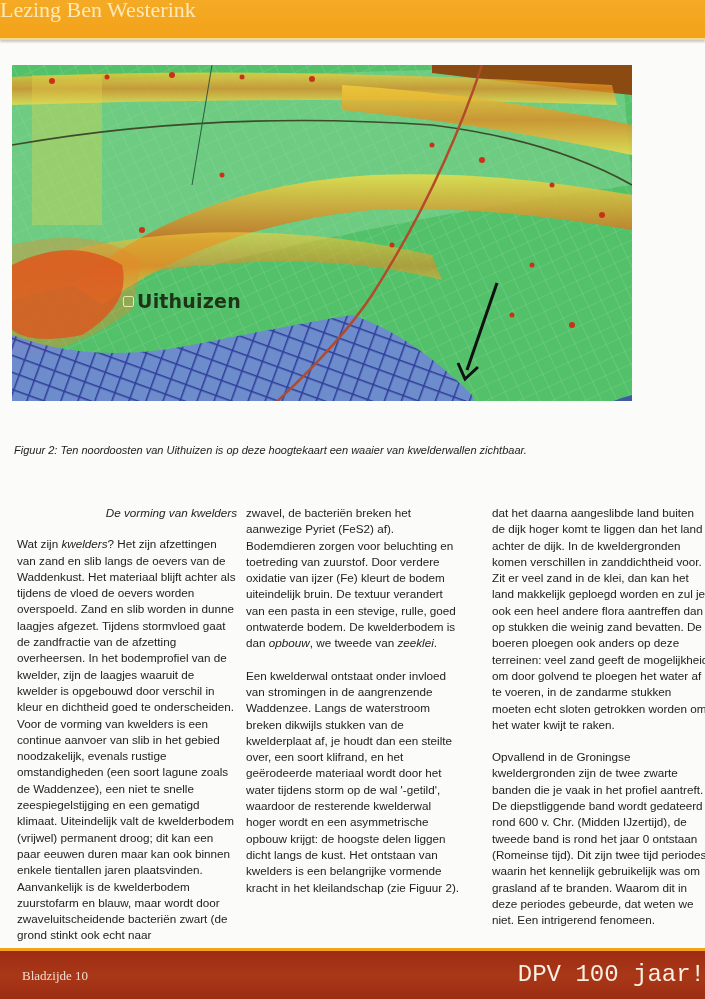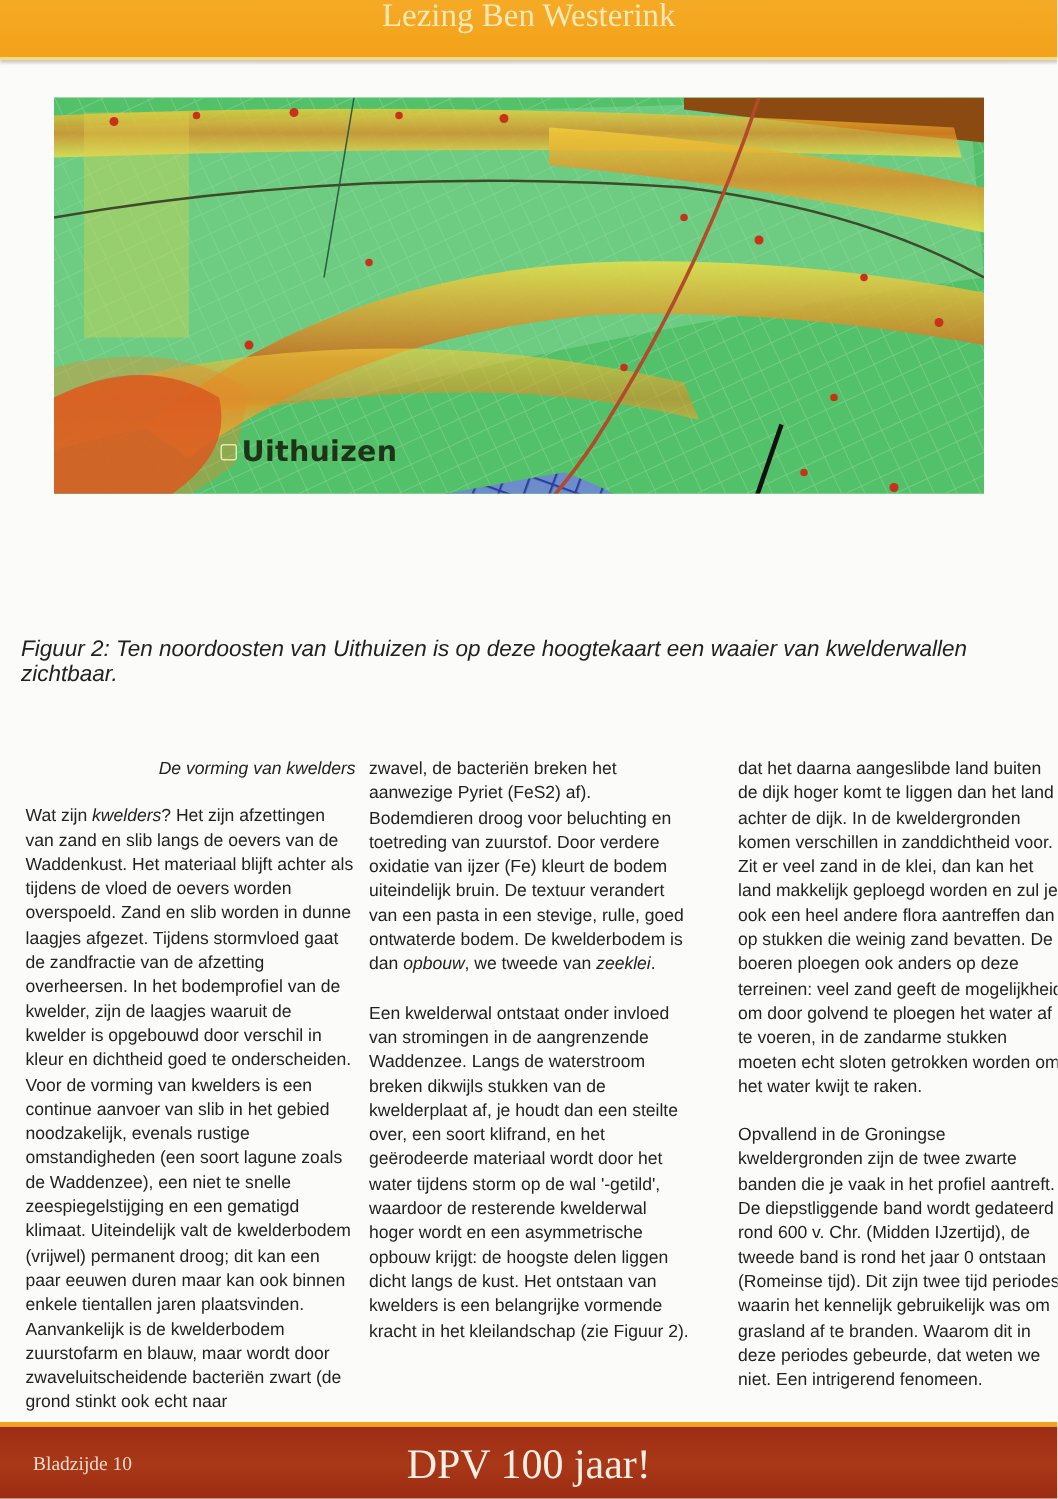--- a/index.html
+++ b/index.html
@@ -10,40 +10,40 @@
     color: #1e1e1e;
   }
   .header {
     position: absolute; left: 0; top: 0; width: 705px; height: 38px;
     background: linear-gradient(180deg, #f5aa25 0%, #f3a21a 100%);
     border-bottom: 2px solid #f7d98a;
     box-shadow: 0 2px 2px rgba(120,110,90,0.35);
   }
   .header-title {
     position: absolute; left: 0; right: 0; top: 0;
-    text-align: center; color: #fde9b8;
+    text-align: left; color: #fde9b8;
     font-family: "Liberation Serif", serif; font-size: 22px; line-height: 20px;
   }
   .map {
-    position: absolute; left: 12px; top: 65px; width: 620px; height: 264px;
-    overflow: hidden; background: #5fc46e; margin-left: 24px;
+    position: absolute; left: 12px; top: 65px; width: 620px; height: 336px;
+    overflow: hidden; background: #5fc46e;
   }
   .map svg { display: block; }
   .map-label {
     position: absolute; left: 125px; top: 225px;
     font-family: "DejaVu Sans", sans-serif; font-weight: bold; font-size: 19px;
     color: #1f3318; letter-spacing: 0.2px;
   }
   .map-marker {
     position: absolute; left: 111px; top: 231px; width: 9px; height: 9px;
     border: 1.5px solid #e9e6b0; border-radius: 2px;
   }
   .caption {
-    position: absolute; left: 14px; top: 424px; width: 680px;
-    font-style: italic; font-size: 15px; color: #222;
+    position: absolute; left: 14px; top: 444px; width: 680px;
+    font-style: italic; font-size: 11px; color: #222;
   }
   .col {
     position: absolute; top: 505px; width: 225px;
     font-size: 11.7px; line-height: 16.3px; color: #222;
   }
   .col p { margin: 0 0 16px 0; }
   .col .heading { font-style: italic; margin-bottom: 15px; text-align: right; }
   .col1 { left: 17px; width: 220px; }
   .col2 { left: 246px; width: 218px; }
   .col3 { left: 476px; width: 218px; margin-left: 16px; }
@@ -51,22 +51,22 @@
   .footer {
     position: absolute; left: 0; top: 948px; width: 705px; height: 51px;
     background: linear-gradient(180deg, #9e2c14 0%, #a93818 50%, #9a2a12 100%);
     border-top: 3px solid #f3a21a;
   }
   .footer-page {
     position: absolute; left: 22px; top: 17px;
     font-family: "Liberation Serif", serif; font-size: 13px; color: #f2dccd; text-align: center;
   }
   .footer-title {
-    position: absolute; left: 0; right: 0; top: 10px; text-align: center;
-    font-family: Liberation Serif, serif; font-size: 28px; color: #fbeee2;
+    position: absolute; left: 0; right: 0; top: 10px; text-align: right;
+    font-family: Liberation Mono, monospace; font-size: 24px; color: #fbeee2;
   }
 </style>
 </head>
 <body>
 
 <div class="header">
   <div class="header-title">Lezing Ben Westerink</div>
 </div>
 
 <div class="map">
@@ -145,21 +145,21 @@
 </div>
 
 <div class="caption">Figuur 2: Ten noordoosten van Uithuizen is op deze hoogtekaart een waaier van kwelderwallen zichtbaar.</div>
 
 <div class="col col1">
   <p class="heading">De vorming van kwelders</p>
   <p><span>Wat zijn </span><i>kwelders</i><span>? Het zijn afzettingen van zand en slib langs de oevers van de Waddenkust. Het materiaal blijft achter als tijdens de vloed de oevers worden overspoeld. Zand en slib worden in dunne laagjes afgezet. Tijdens stormvloed gaat de zandfractie van de afzetting overheersen. In het bodemprofiel van de kwelder, zijn de laagjes waaruit de kwelder is opgebouwd door verschil in kleur en dichtheid goed te onderscheiden. Voor de vorming van kwelders is een continue aanvoer van slib in het gebied noodzakelijk, evenals rustige omstandigheden (een soort lagune zoals de Waddenzee), een niet te snelle zeespiegelstijging en een gematigd klimaat. Uiteindelijk valt de kwelderbodem (vrijwel) permanent droog; dit kan een paar eeuwen duren maar kan ook binnen enkele tientallen jaren plaatsvinden. Aanvankelijk is de kwelderbodem zuurstofarm en blauw, maar wordt door zwaveluitscheidende bacteriën zwart (de grond stinkt ook echt naar</span></p>
 </div>
 
 <div class="col col2">
-  <p><span>zwavel, de bacteriën breken het aanwezige Pyriet (FeS2) af). Bodemdieren droog voor beluchting en toetreding van zuurstof. Door verdere oxidatie van ijzer (Fe) kleurt de bodem uiteindelijk bruin. De textuur verandert van een pasta in een stevige, rulle, goed ontwaterde bodem. De kwelderbodem is dan </span><i>opbouw</i><span>, we tweede van </span><i>zeeklei</i><span>.</span></p>
+  <p><span>zwavel, de bacteriën breken het aanwezige Pyriet (FeS2) af). Bodemdieren zorgen voor beluchting en toetreding van zuurstof. Door verdere oxidatie van ijzer (Fe) kleurt de bodem uiteindelijk bruin. De textuur verandert van een pasta in een stevige, rulle, goed ontwaterde bodem. De kwelderbodem is dan </span><i>opbouw</i><span>, we tweede van </span><i>zeeklei</i><span>.</span></p>
   <p>Een kwelderwal ontstaat onder invloed van stromingen in de aangrenzende Waddenzee. Langs de waterstroom breken dikwijls stukken van de kwelderplaat af, je houdt dan een steilte over, een soort klifrand, en het geërodeerde materiaal wordt door het water tijdens storm op de wal '-getild', waardoor de resterende kwelderwal hoger wordt en een asymmetrische opbouw krijgt: de hoogste delen liggen dicht langs de kust. Het ontstaan van kwelders is een belangrijke vormende kracht in het kleilandschap (zie Figuur 2).</p>
 </div>
 
 <div class="col col3">
   <p>dat het daarna aangeslibde land buiten de dijk hoger komt te liggen dan het land achter de dijk. In de kweldergronden komen verschillen in zanddichtheid voor. Zit er veel zand in de klei, dan kan het land makkelijk geploegd worden en zul je ook een heel andere flora aantreffen dan op stukken die weinig zand bevatten. De boeren ploegen ook anders op deze terreinen: veel zand geeft de mogelijkheid om door golvend te ploegen het water af te voeren, in de zandarme stukken moeten echt sloten getrokken worden om het water kwijt te raken.</p>
   <p>Opvallend in de Groningse kweldergronden zijn de twee zwarte banden die je vaak in het profiel  aantreft. De diepstliggende band wordt gedateerd rond 600 v. Chr. (Midden IJzertijd), de tweede band  is rond het jaar 0 ontstaan (Romeinse tijd). Dit zijn twee tijd periodes waarin het kennelijk gebruikelijk was om grasland af te branden. Waarom dit in deze periodes gebeurde, dat weten we niet. Een intrigerend fenomeen.</p>
 </div>
 
 <div class="footer">
   <div class="footer-page">Bladzijde 10</div>

